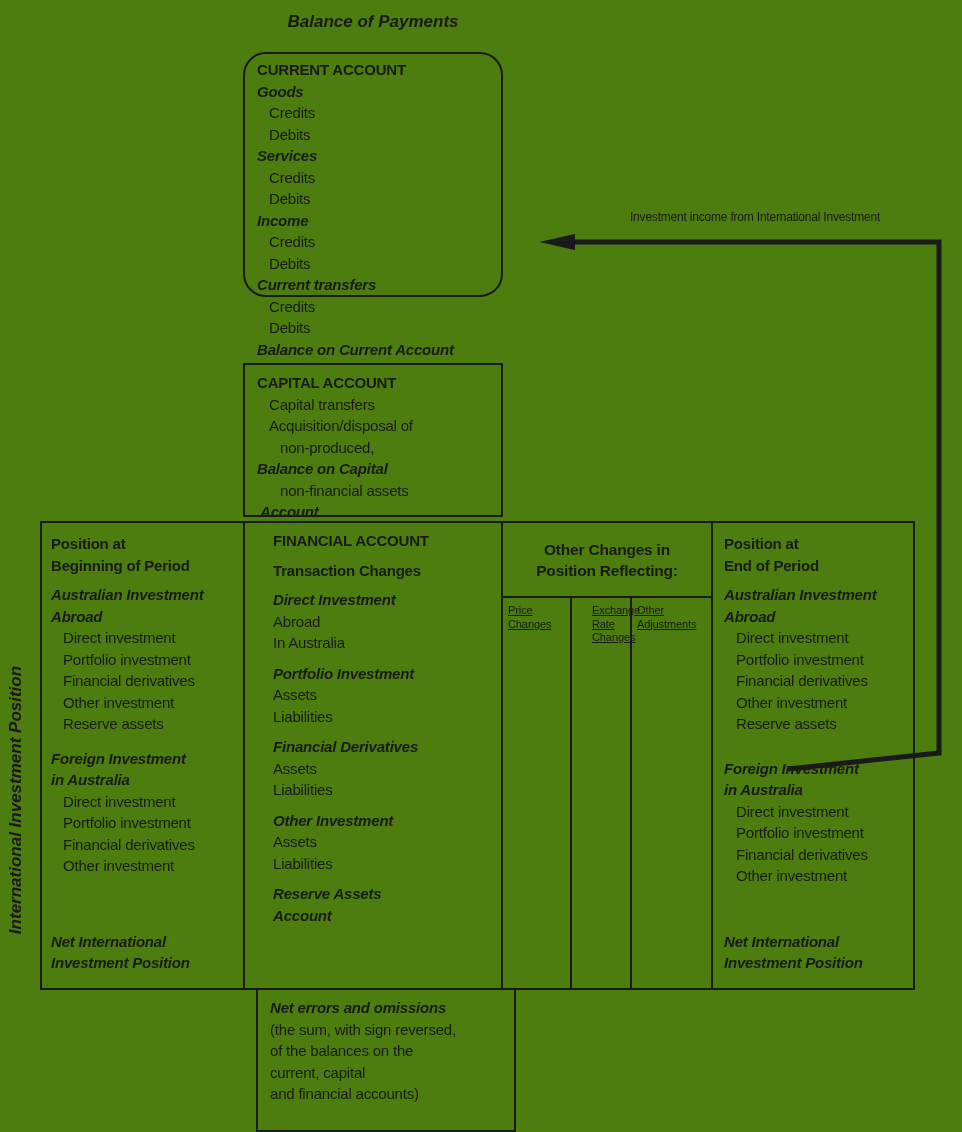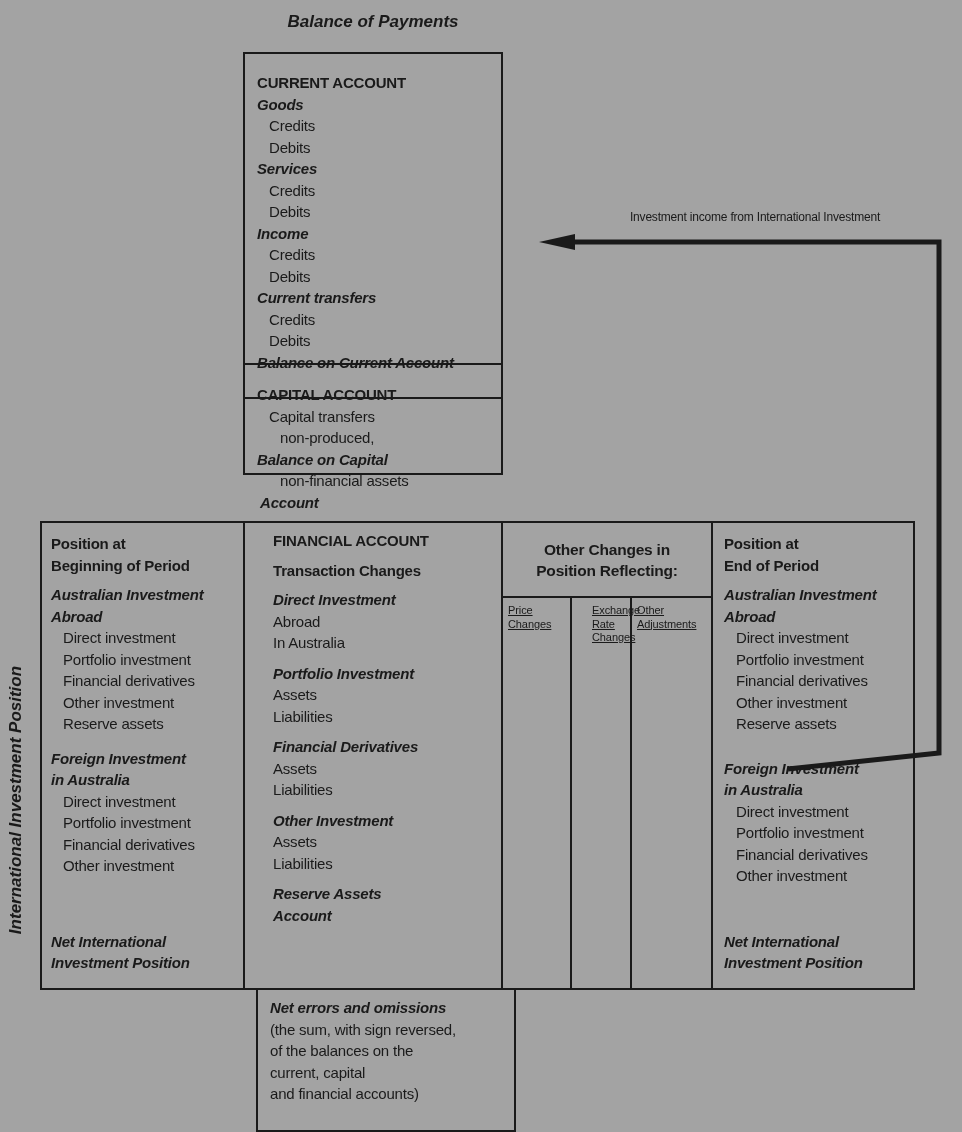--- a/index.html
+++ b/index.html
@@ -3,21 +3,21 @@
 <meta charset="utf-8">
 <style>
   :root { --ink: #1a1a1a; }
   * { margin: 0; padding: 0; box-sizing: border-box; }
   html, body { background: #ffffff; }
   body { font-family: "Liberation Sans", "DejaVu Sans", sans-serif; color: var(--ink); }
   #canvas {
     position: relative;
     width: 962px;
     height: 1132px;
-    background: #a3a3a3;
+    background: #4d7c0f;
     overflow: hidden;
   }
   .box {
     position: absolute;
     border: 2px solid var(--ink);
     background: transparent;
   }
   .ln {
     font-size: 15px;
     line-height: 21.5px;
@@ -39,22 +39,22 @@
   #title {
     position: absolute; left: 243px; top: 12px; width: 260px;
     text-align: center; font-weight: 700; font-style: italic; font-size: 17px;
   }
   #iip-label {
     position: absolute; left: -183px; top: 789px; width: 400px; height: 22px;
     transform: rotate(-90deg); transform-origin: center;
     text-align: center; font-weight: 700; font-style: italic; font-size: 17px;
     white-space: nowrap;
   }
-  #box-current  { left: 243px; top: 52px;  width: 260px; height: 347px; padding: 18px 4px 0 12px; }
-  #box-capital  { left: 243px; top: 363px; width: 260px; height: 112px; padding: 19px 4px 0 12px; }
+  #box-current  { left: 243px; top: 52px;  width: 260px; height: 245px; padding: 5px 4px 0 12px; border-radius: 23px; }
+  #box-capital  { left: 243px; top: 363px; width: 260px; height: 154px; padding: 7px 4px 0 12px; }
   #box-financial{ left: 243px; top: 521px; width: 260px; height: 469px; padding: 7px 4px 0 28px; }
   #box-neterr   { left: 256px; top: 988px; width: 260px; height: 144px; padding: 7px 4px 0 12px; }
   #box-left     { left: 40px;  top: 521px; width: 205px; height: 469px; padding: 10px 2px 0 9px; }
   #box-right    { left: 711px; top: 521px; width: 204px; height: 469px; padding: 10px 2px 0 11px; }
   #box-oc       { left: 501px; top: 521px; width: 212px; height: 469px; }
 
   .oc-head {
     height: 75px; border-bottom: 2px solid var(--ink);
     display: flex; flex-direction: column; justify-content: center; align-items: center;
     font-weight: 700; font-size: 15.5px; line-height: 21px; letter-spacing: -0.2px;
@@ -99,20 +99,21 @@
       <div class="ln bi">Current transfers</div>
       <div class="ln i1">Credits</div>
       <div class="ln i1">Debits</div>
       <div class="ln bi">Balance on Current Account</div>
     </div>
 
   <div id="box-capital" class="box">
 
   <div class="ln h">CAPITAL ACCOUNT</div>
       <div class="ln i1">Capital transfers</div>
+      <div class="ln i1">Acquisition/disposal of</div>
       <div class="ln i2">non-produced,</div>
       <div class="ln bi">Balance on Capital</div>
       <div class="ln i2">non-financial assets</div>
       <div class="ln bi c">Account</div>
     </div>
 
   <div id="box-financial" class="box">
 
   <div class="ln h">FINANCIAL ACCOUNT</div>
       <div class="ln b gg">Transaction Changes</div>

